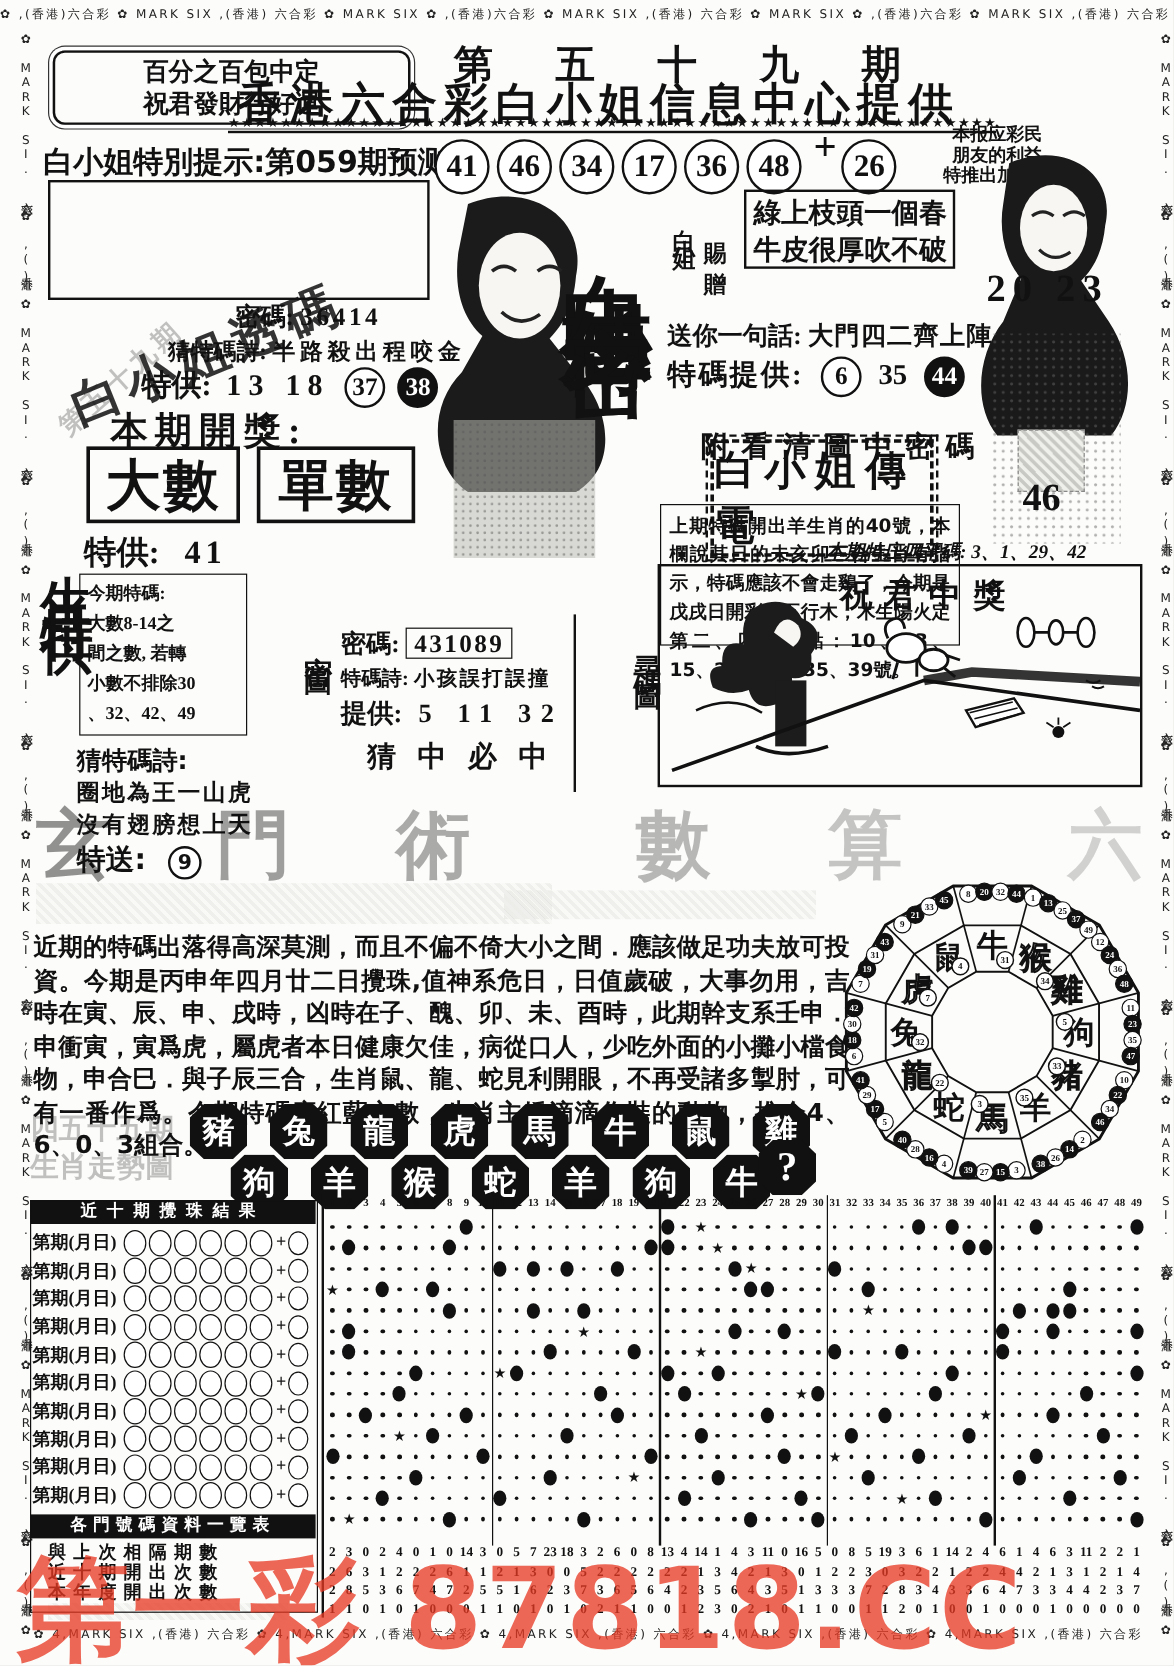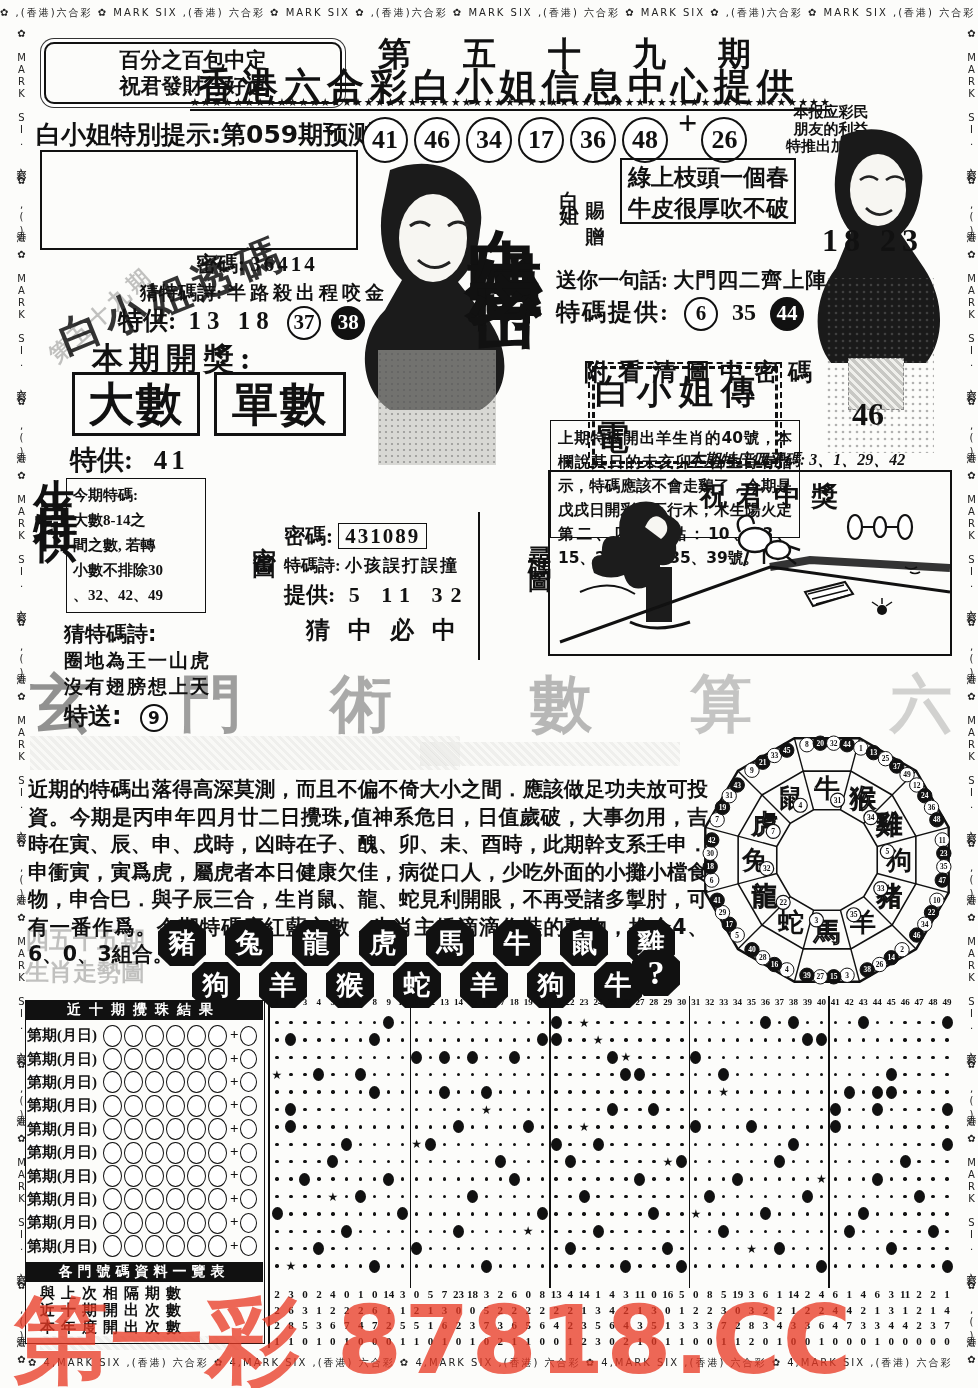--- a/index.html
+++ b/index.html
@@ -217,21 +217,21 @@
     <ellipse cx="72" cy="62" rx="28" ry="36" fill="#f7f6f2"></ellipse>
     <path d="M54 52 q9 -7 18 0 M80 52 q9 -7 18 0" stroke="#222" stroke-width="2.6" fill="none"></path>
     <path d="M60 80 q12 12 26 2" stroke="#222" stroke-width="2.6" fill="none"></path>
     <rect x="18" y="150" width="110" height="175" fill="url(#n2)" opacity=".5"></rect>
     <defs>
         <pattern id="n2" width="7" height="7" patternUnits="userSpaceOnUse">
           <circle cx="2" cy="3" r="1.3" fill="#666"></circle>
         </pattern>
       </defs>
   </svg>
-  <div class="abs" style="left:822px;top:222px;font-size:32px;font-weight:bold;letter-spacing:6px;z-index:4;">18  23</div>
+  <div class="abs" style="left:822px;top:222px;font-size:32px;font-weight:bold;letter-spacing:6px;z-index:4;">20  23</div>
   <div class="abs grayblob" style="left:848px;top:358px;width:56px;height:52px;border:1px dashed #888;z-index:4;"></div>
   <div class="abs" style="left:852px;top:396px;font-size:32px;font-weight:bold;z-index:4;">46</div>
   <div class="abs" style="left:688px;top:450px;font-size:16px;font-weight:bold;font-style:italic;">本期特庄四平碼: 3、1、29、42</div>
 
   <div class="abs cartoon-box" style="left:548px;top:470px;width:404px;height:186px;">
     <div class="abs brush" style="left:150px;top:6px;font-size:27px;letter-spacing:10px;">祝君中獎</div>
     <svg width="400" height="182" viewBox="0 0 400 182" style="position:absolute;left:0;top:0;">
       <path d="M90 30 q-25 5 -20 35 q-20 -5 -18 18 q-15 0 -8 18 q15 8 30 2 q5 18 22 12 q15 -4 14 -22 q18 2 16 -20 q14 -20 -8 -30 q-8 -16 -28 -13z" fill="#1c1c1c"></path>
       <path d="M95 55 q8 -18 20 -6 q6 10 -4 18z" fill="#f7f6f2"></path>
       <rect x="96" y="95" width="26" height="55" fill="#1c1c1c"></rect>

